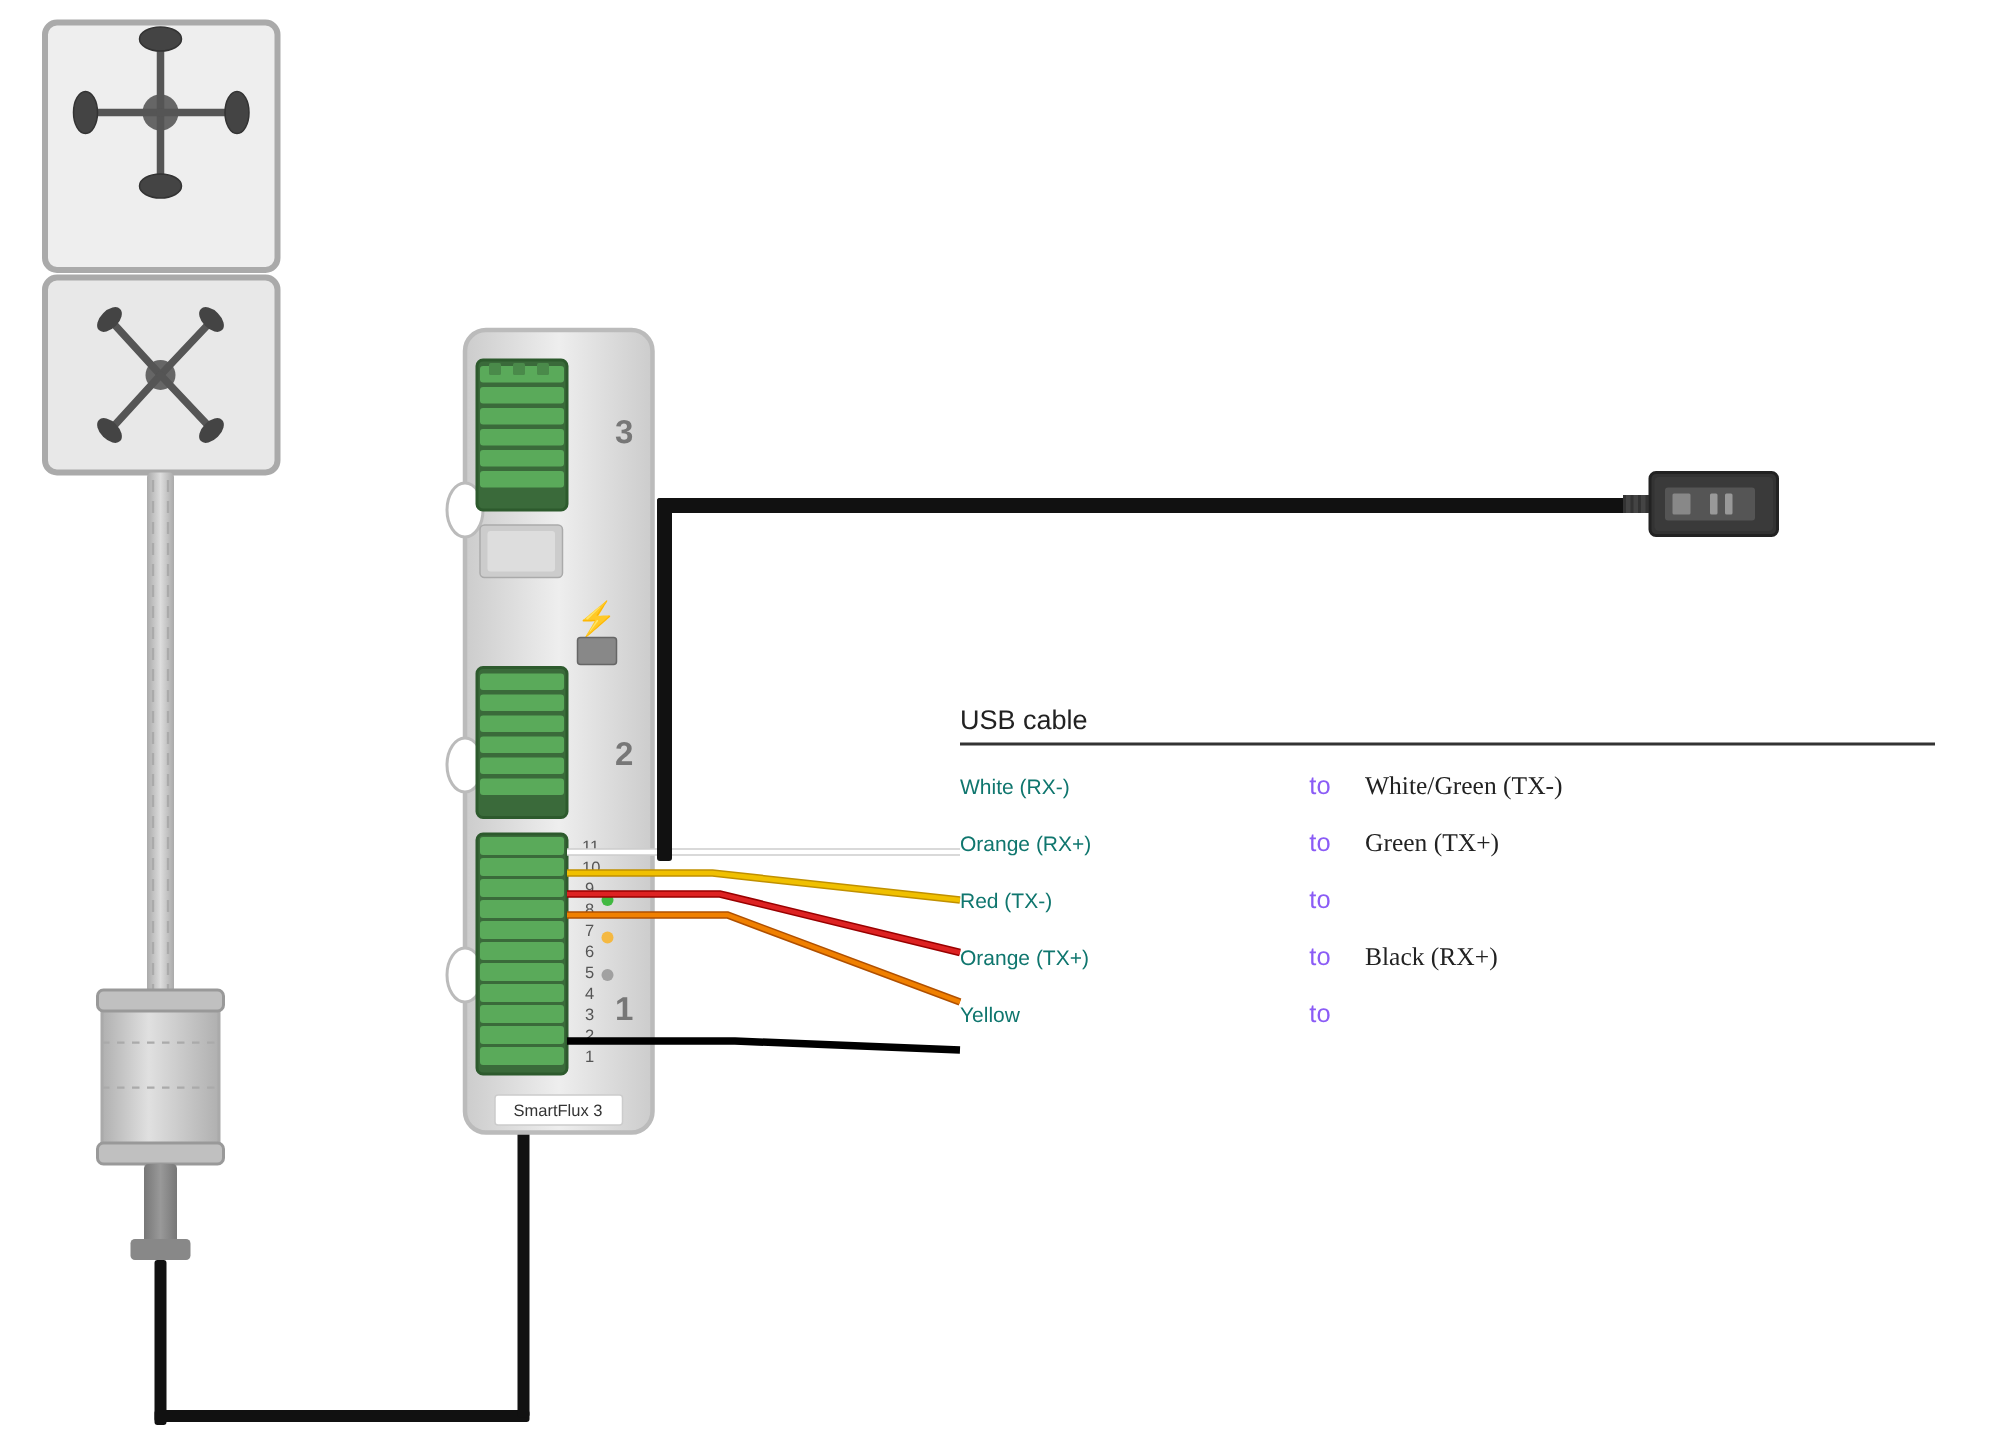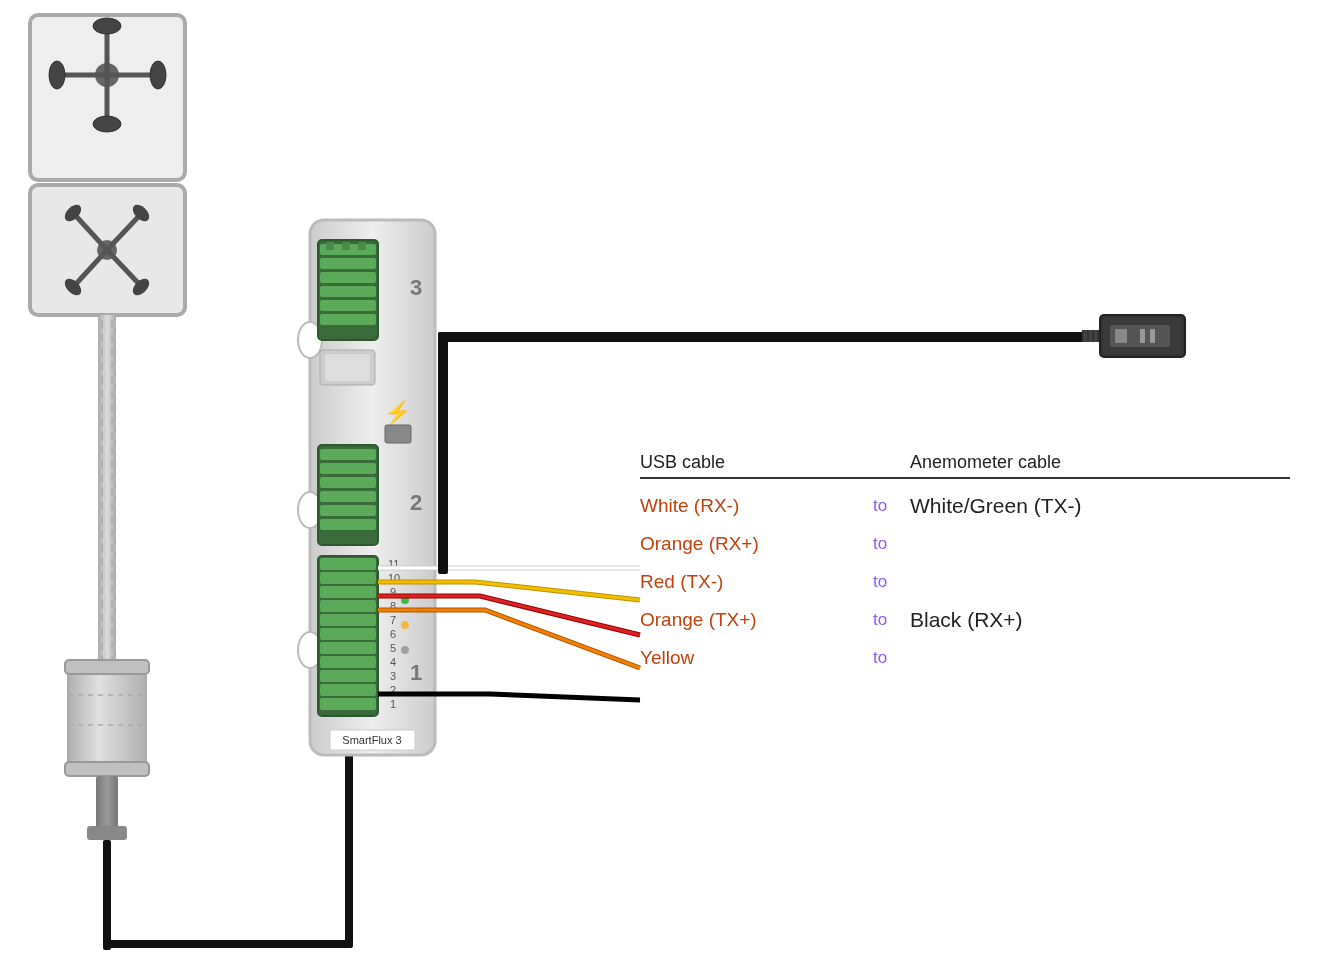--- a/index.html
+++ b/index.html
@@ -14,21 +14,21 @@
 
     .diagram-container {
       width: 1331px;
       height: 965px;
       position: relative;
     }
 
     
     .label-table {
       position: absolute;
-      top: 452px;
+      top: 470px;
       left: 640px;
       width: 650px;
     }
 
     .table-header-row {
       display: flex;
       border-bottom: 2px solid #333;
       padding-bottom: 4px;
       margin-bottom: 8px;
     }
@@ -36,23 +36,23 @@
     .col-usb { width: 210px; font-size: 18px; font-weight: normal; color: #222; }
     .col-to { width: 60px; }
     .col-anem { width: 280px; font-size: 18px; font-weight: normal; color: #222; }
 
     .table-row {
       display: flex;
       align-items: center;
       height: 38px;
     }
 
-    .cell-usb { width: 210px; font-size: 19px; color: #c2410c; }
+    .cell-usb { width: 210px; font-size: 14px; color: #0f766e; }
     .cell-to { width: 60px; font-size: 17px; color: #8b5cf6; text-align: center; }
-    .cell-anem { width: 280px; font-size: 21px; color: #222; }
+    .cell-anem { width: 280px; font-size: 17px; color: #222; font-family: Liberation Serif, serif; }
 
     
     .wiring-svg {
       position: absolute;
       top: 0;
       left: 0;
       width: 1331px;
       height: 965px;
       pointer-events: none;
     }
@@ -240,32 +240,32 @@
         <stop offset="100%" style="stop-color:#cccccc"></stop>
       </linearGradient>
     </defs>
 
   </svg>
 
   <div class="label-table">
     <div class="table-header-row">
       <div class="col-usb">USB cable</div>
       <div class="col-to"></div>
-      <div class="col-anem">Anemometer cable</div>
     </div>
 
     <div class="table-row">
       <div class="cell-usb">White (RX-)</div>
       <div class="cell-to">to</div>
       <div class="cell-anem">White/Green (TX-)</div>
     </div>
 
     <div class="table-row">
       <div class="cell-usb">Orange (RX+)</div>
       <div class="cell-to">to</div>
+      <div class="cell-anem">Green (TX+)</div>
     </div>
 
     <div class="table-row">
       <div class="cell-usb">Red (TX-)</div>
       <div class="cell-to">to</div>
     </div>
 
     <div class="table-row">
       <div class="cell-usb">Orange (TX+)</div>
       <div class="cell-to">to</div>

